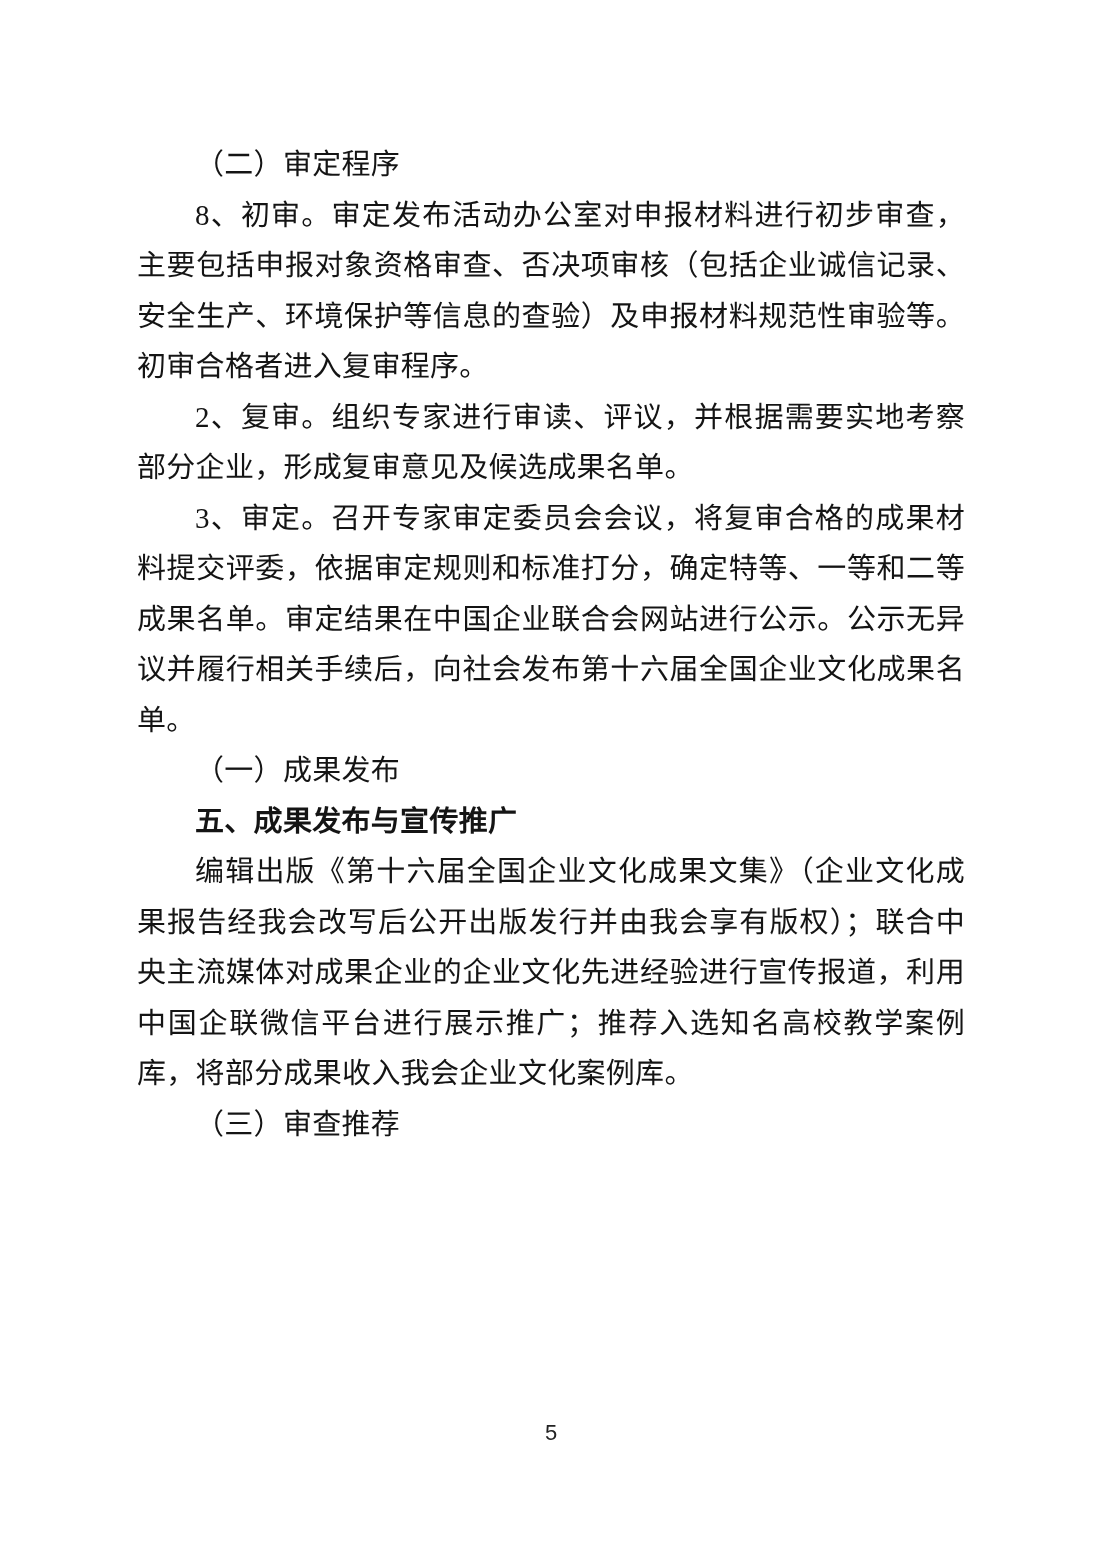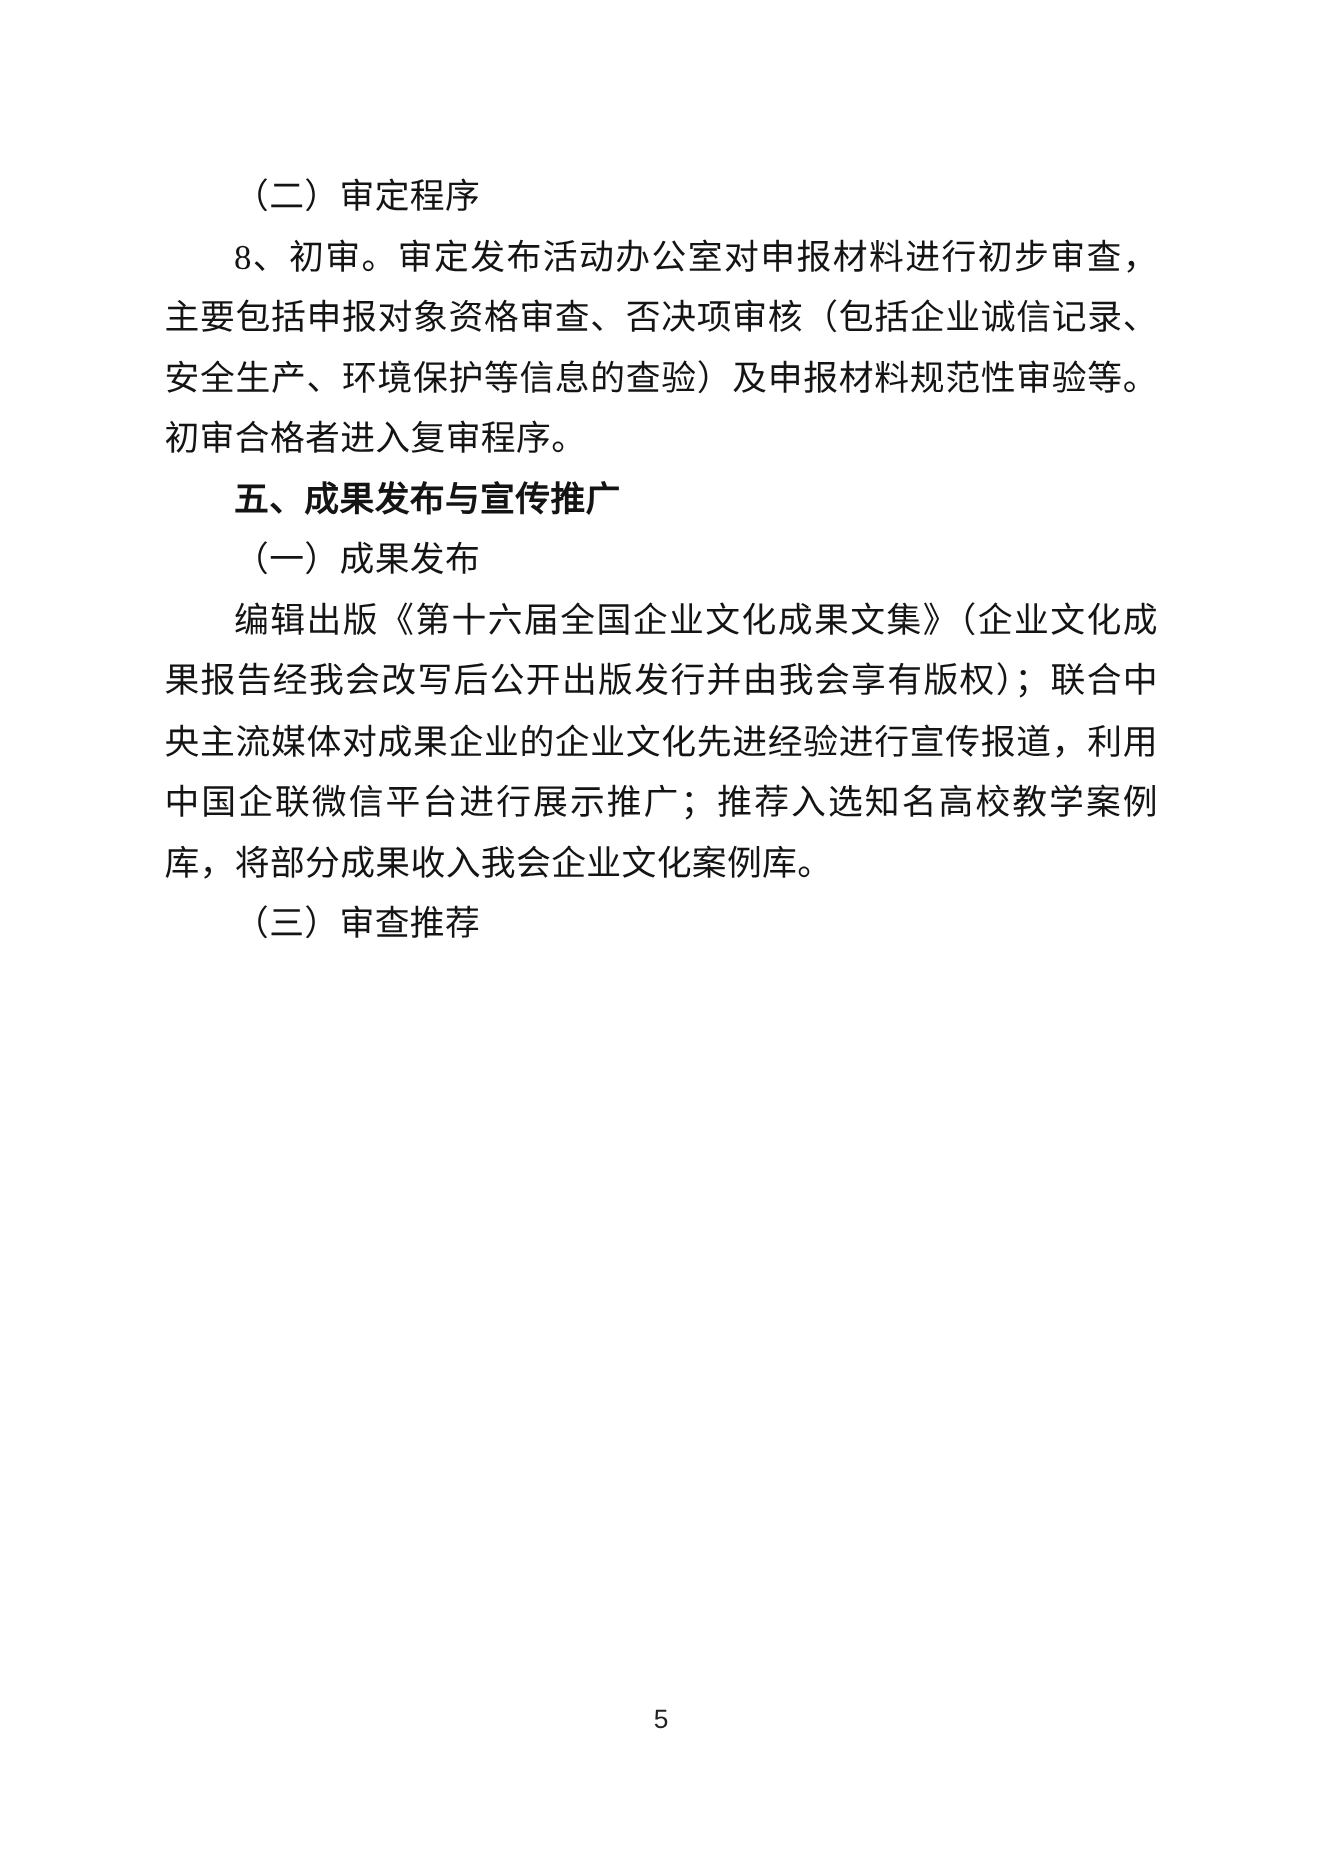--- a/index.html
+++ b/index.html
@@ -61,21 +61,23 @@
     color: #222222;
   }
 </style>
 </head>
 <body>
 
 <div class="page">
   <main class="doc-content">
       <p class="block block--subheading">（二）审定程序</p>
       <p class="block block--body">8、初审。审定发布活动办公室对申报材料进行初步审查，主要包括申报对象资格审查、否决项审核（包括企业诚信记录、安全生产、环境保护等信息的查验）及申报材料规范性审验等。初审合格者进入复审程序。</p>
+      <p class="block block--body">2、复审。组织专家进行审读、评议，并根据需要实地考察部分企业，形成复审意见及候选成果名单。</p>
+      <p class="block block--body">3、审定。召开专家审定委员会会议，将复审合格的成果材料提交评委，依据审定规则和标准打分，确定特等、一等和二等成果名单。审定结果在中国企业联合会网站进行公示。公示无异议并履行相关手续后，向社会发布第十六届全国企业文化成果名单。</p>
+      <p class="block block--subheading">（一）成果发布</p>
       <p class="block block--heading">五、成果发布与宣传推广</p>
-      <p class="block block--subheading">（一）成果发布</p>
       <p class="block block--body">编辑出版《第十六届全国企业文化成果文集》（企业文化成果报告经我会改写后公开出版发行并由我会享有版权）；联合中央主流媒体对成果企业的企业文化先进经验进行宣传报道，利用中国企联微信平台进行展示推广；推荐入选知名高校教学案例库，将部分成果收入我会企业文化案例库。</p>
       <p class="block block--subheading">（三）审查推荐</p>
     </main>
   <div class="page-footer">
     <span class="page-number">5</span>
   </div>
 </div>
 
 </body></html>

